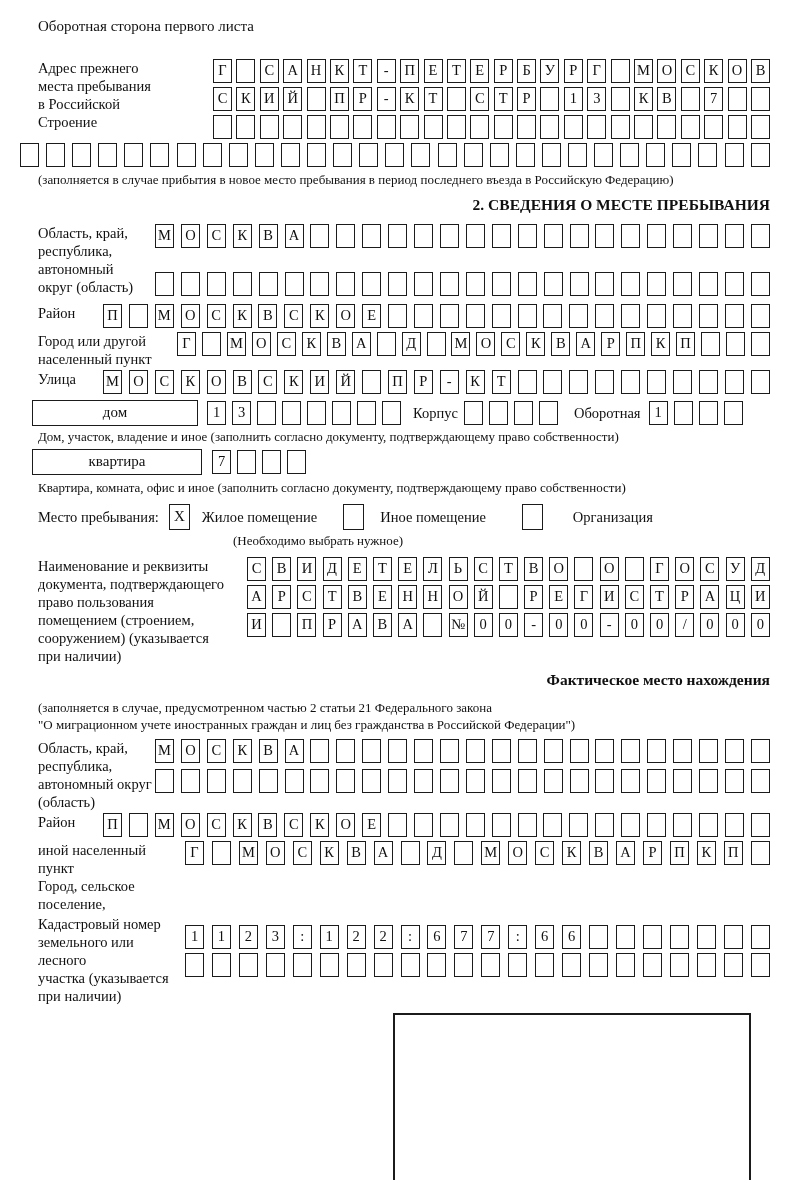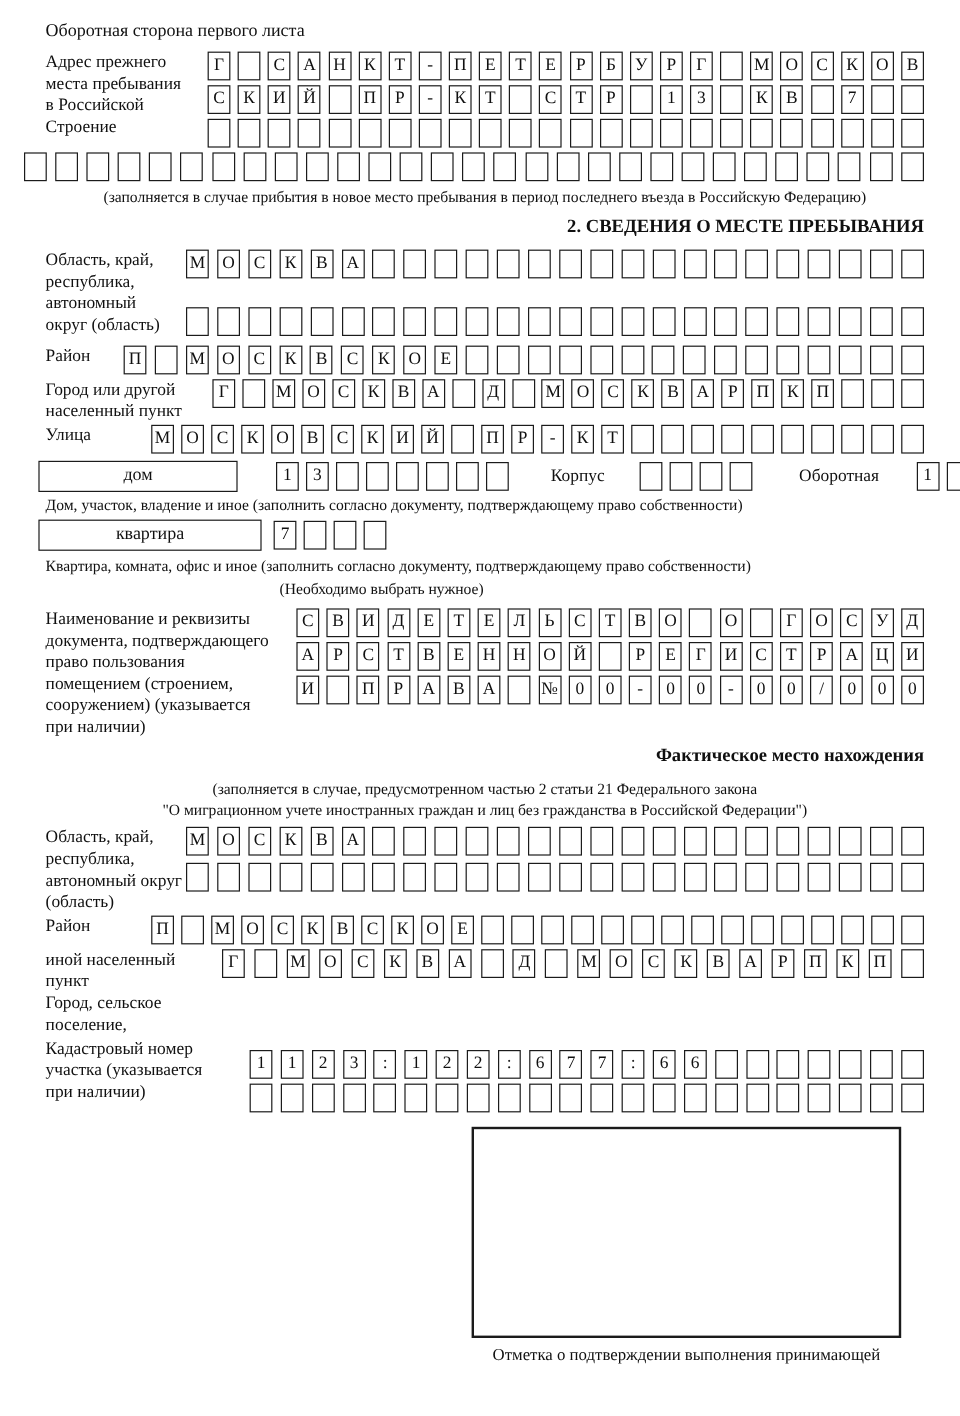--- a/index.html
+++ b/index.html
@@ -17,42 +17,42 @@
   .cells-col { flex:1 1 auto; min-width:0; }
   .cells { display:flex; justify-content:space-between; margin-bottom:4px; }
   .cells.tight { justify-content:flex-start; gap:6px; margin-bottom:0; }
   .cell {
     flex:0 0 auto; width:19px; height:24px;
     border:1.7px solid #1b1b1b; background:#fff;
     font-size:14.5px; line-height:21px; text-align:center;
     font-family:"Liberation Serif", serif;
   }
   .note { font-size:13px; line-height:17px; }
-  .note.center { text-align:center; }
+  .note.center { }
   .sec-title { text-align:right; font-weight:bold; font-size:15.5px; margin:8px 0 10px 0; }
 
   .widebox {
     border:1.7px solid #1b1b1b; height:26px; text-align:center;
     font-size:15px; line-height:23px; flex:0 0 auto;
   }
   .inline-lbl { font-size:14.5px; line-height:26px; flex:0 0 auto; }
 
   .stay-row { display:flex; align-items:center; margin-top:8px; }
   .cb {
     width:21px; height:26px; border:1.7px solid #1b1b1b;
     text-align:center; font-size:15px; line-height:23px; flex:0 0 auto;
   }
 
   .stamp-box {
     width:358px; height:176px; border:2.2px solid #1b1b1b;
     margin:8px 0 6px 355px; background:#fff;
   }
   .stamp-note { width:400px; margin-left:334px; text-align:center; font-size:14px; line-height:18.5px; }
 
-  .mt2{margin-top:2px;gap:23px;} .mt4{margin-top:4px;} .mt6{margin-top:6px;} .mt8{margin-top:8px;}
+  .mt2{margin-top:2px;} .mt4{margin-top:4px;} .mt6{margin-top:6px;} .mt8{margin-top:24px;gap:40px;}
 </style>
 </head>
 <body>
 
 <div class="page">
 
   <div class="hdr">Оборотная сторона первого листа</div>
 
   <div class="row-group mt8">
     <div class="lbl" style="width:135px;">
@@ -366,30 +366,39 @@
     <div class="cells tight" style="margin-left:8px;">
         <span class="cell">1</span>
         <span class="cell"></span>
         <span class="cell"></span>
         <span class="cell"></span>
       </div>
   </div>
   <div class="note mt2">Дом, участок, владение и иное (заполнить согласно документу, подтверждающему право собственности)</div>
 
   <div class="row-group mt4" style="align-items:center;">
-    <div class="widebox" style="width:186px; margin-left:-6px;">квартира</div>
+    <div class="widebox" style="width:170px; margin-left:-6px;">квартира</div>
     <div class="cells tight" style="margin-left:10px;">
         <span class="cell">7</span>
         <span class="cell"></span>
         <span class="cell"></span>
         <span class="cell"></span>
       </div>
   </div>
   <div class="note mt4">Квартира, комната, офис и иное (заполнить согласно документу, подтверждающему право собственности)</div>
 
+  <div class="stay-row">
+    <span class="inline-lbl">Место пребывания:</span>
+    <span class="cb" style="margin-left:10px;">X</span>
+    <span class="inline-lbl" style="margin-left:12px;">Жилое помещение</span>
+    <span class="cb" style="margin-left:26px;"></span>
+    <span class="inline-lbl" style="margin-left:16px;">Иное помещение</span>
+    <span class="cb" style="margin-left:36px;"></span>
+    <span class="inline-lbl" style="margin-left:30px;">Организация</span>
+  </div>
   <div class="note" style="margin:2px 0 8px 195px;">(Необходимо выбрать нужное)</div>
 
   <div class="row-group">
     <div class="lbl" style="width:209px;">
         <div>Наименование и реквизиты</div>
         <div>документа, подтверждающего</div>
         <div>право пользования</div>
         <div>помещением (строением,</div>
         <div>сооружением) (указывается</div>
         <div>при наличии)</div>
@@ -599,20 +608,21 @@
           <span class="cell">К</span>
           <span class="cell">П</span>
           <span class="cell"></span>
         </div>
     </div>
   </div>
 
   <div class="row-group mt2">
     <div class="lbl" style="width:147px;">
         <div>Кадастровый номер</div>
+        <div>земельного или лесного</div>
         <div>участка (указывается</div>
         <div>при наличии)</div>
       </div>
     <div class="cells-col" style="padding-top:10px;">
       <div class="cells">
           <span class="cell">1</span>
           <span class="cell">1</span>
           <span class="cell">2</span>
           <span class="cell">3</span>
           <span class="cell">:</span>

